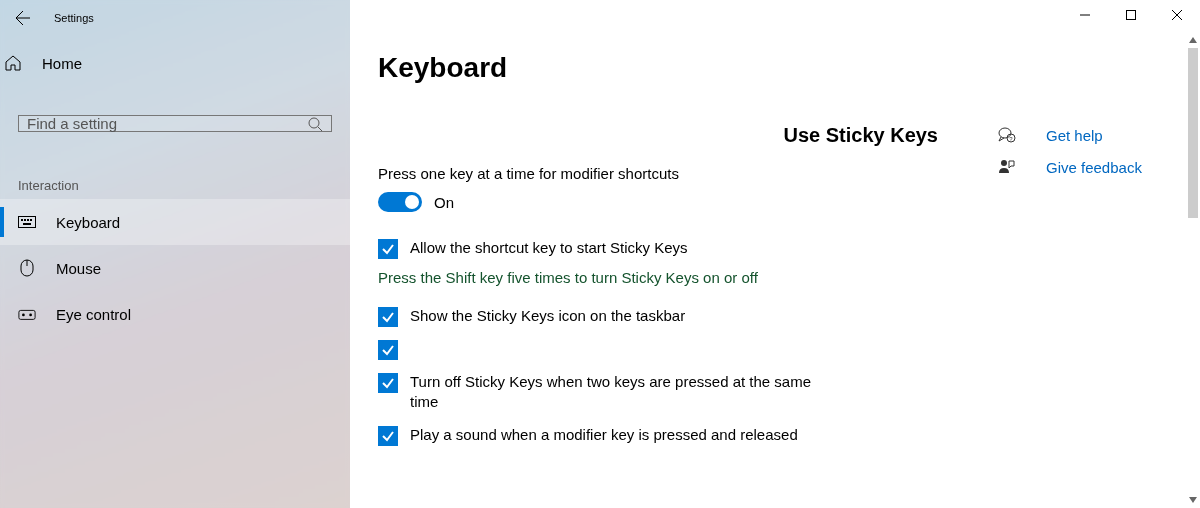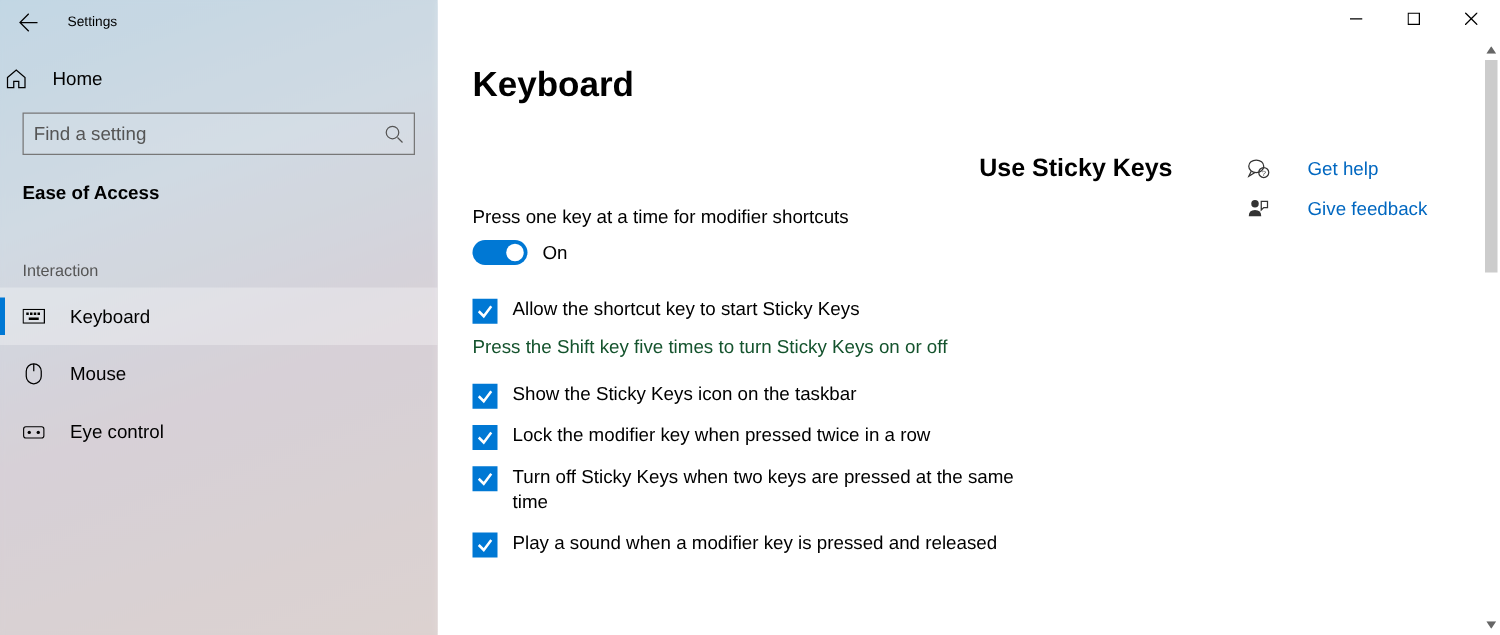--- a/index.html
+++ b/index.html
@@ -36,24 +36,25 @@
   .settings-title { font-size: 11px; }
   .nav-section { padding: 6px 0; }
   .home-item {
     display: flex; align-items: center;
     height: 42px; padding-left: 4px; gap: 20px;
     font-size: 15px; cursor: pointer;
   }
   .search-wrap { padding: 0 18px 18px 18px; }
   .search-box {
     display: flex; align-items: center;
-    width: 100%; height: 34px;
+    width: 100%; height: 17px;
     border: 1px solid #777;
     background: rgba(255,255,255,0.1);
     padding: 0 8px;
+    margin-top: 25px;
   }
   .search-input {
     flex: 1; border: none; background: transparent;
     font-size: 15px; color: #555; outline: none;
     font-family: inherit;
   }
   .search-input::placeholder { color: #555; }
   .search-icon { width: 16px; height: 16px; color: #555; }
   .category-header {
     padding: 4px 18px 18px 18px;
@@ -157,21 +158,20 @@
   <div class="search-wrap">
     <div class="search-box">
       <input class="search-input" placeholder="Find a setting" style="">
       <svg class="search-icon" width="16" height="16" viewBox="0 0 16 16">
           <circle cx="7" cy="7" r="5" stroke="currentColor" stroke-width="1" fill="none"></circle>
           <path d="M11 11 L15 15" stroke="currentColor" stroke-width="1"></path>
         </svg>
     </div>
   </div>
 
-  <div class="category-header">Ease of Access</div>
 
   <div class="subheader">Interaction</div>
 
   <div class="nav-item selected">
     <span class="nav-icon">
       <svg width="18" height="12" viewBox="0 0 18 12">
           <rect x="0.5" y="0.5" width="17" height="11" stroke="#000" fill="none"></rect>
           <rect x="3" y="3" width="2" height="2" fill="#000"></rect>
           <rect x="6" y="3" width="2" height="2" fill="#000"></rect>
           <rect x="9" y="3" width="2" height="2" fill="#000"></rect>
@@ -255,21 +255,20 @@
         </div>
         <div class="check-label">Show the Sticky Keys icon on the taskbar</div>
       </div>
 
       <div class="check-row">
         <div class="checkbox">
           <svg width="14" height="14" viewBox="0 0 14 14">
               <path d="M2 7 L6 11 L12 3" stroke="#fff" stroke-width="2" fill="none"></path>
             </svg>
         </div>
-        <div class="check-label">Lock the modifier key when pressed twice in a row</div>
       </div>
 
       <div class="check-row">
         <div class="checkbox">
           <svg width="14" height="14" viewBox="0 0 14 14">
               <path d="M2 7 L6 11 L12 3" stroke="#fff" stroke-width="2" fill="none"></path>
             </svg>
         </div>
         <div class="check-label">Turn off Sticky Keys when two keys are pressed at the same time</div>
       </div>

